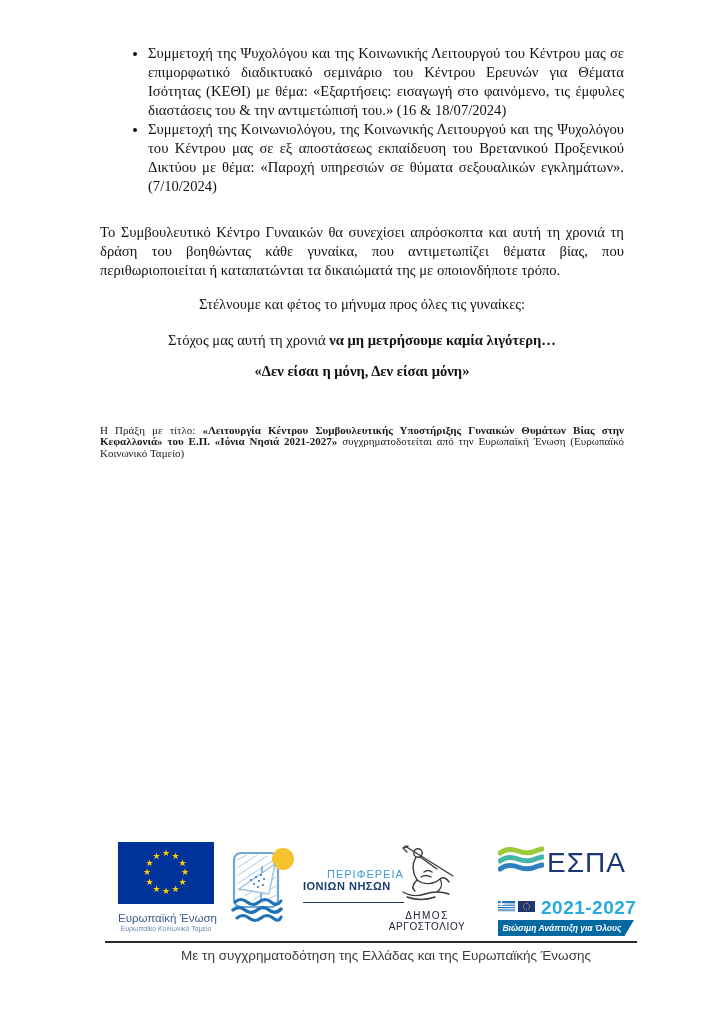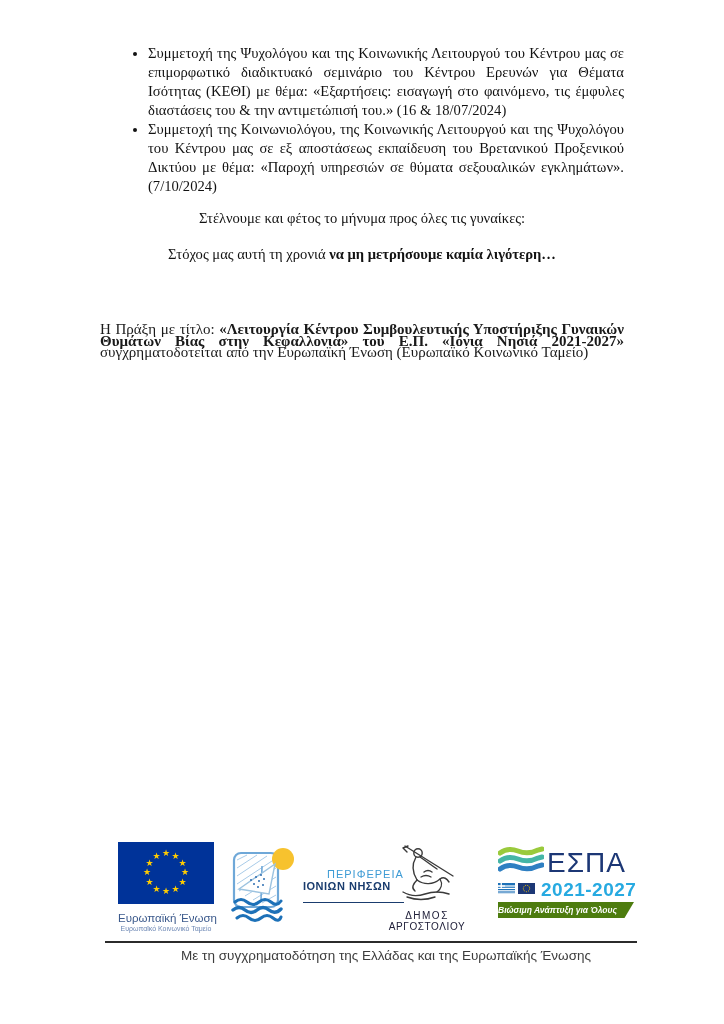--- a/index.html
+++ b/index.html
@@ -14,21 +14,21 @@
     font-size:14.6px;line-height:19px;text-align:justify;
     margin:0;padding:0;
   }
   .para{font-size:14.6px;line-height:19px;text-align:justify;margin-top:27px;}
   .center-line{font-size:14.6px;line-height:19px;text-align:center;}
   .goal{margin-top:17px;}
   .msg{margin-top:13px;}
   .slogan{margin-top:12px;font-weight:bold;}
   .b{font-weight:bold;}
   .funding-note{
-    margin-top:60px;font-size:15px;line-height:11.6px;text-align:justify;color:#1a1a1a;
+    margin-top:44px;font-size:11px;line-height:11.6px;text-align:justify;color:#1a1a1a;
   }
   
   .logos{position:absolute;left:0;top:840px;width:724px;height:100px;}
   .logo{position:absolute;}
   
   .eu-logo{left:118px;top:2px;width:96px;text-align:center;}
   .eu-title{font-family:"Liberation Sans","DejaVu Sans",sans-serif;font-size:11.5px;color:#3C5A8C;margin-top:4px;white-space:nowrap;}
   .eu-sub{font-family:"Liberation Sans","DejaVu Sans",sans-serif;font-size:7px;color:#6C87B4;margin-top:1px;white-space:nowrap;}
   
   .ionian-logo{left:231px;top:4px;display:flex;align-items:flex-start;}
@@ -37,50 +37,52 @@
   .ionian-l2{font-size:11px;font-weight:bold;letter-spacing:0.5px;color:#1A3C6E;white-space:nowrap;border-bottom:1.5px solid #1A3C6E;padding-bottom:10px;}
   
   .muni-logo{left:381px;top:2px;width:92px;text-align:center;}
   .muni-text{font-family:"Liberation Sans","DejaVu Sans",sans-serif;font-weight:normal;color:#20203a;}
   .muni-l1{font-size:10px;letter-spacing:1.5px;margin-top:2px;}
   .muni-l2{font-size:10px;letter-spacing:0.6px;}
   
   .espa-logo{left:498px;top:6px;width:142px;font-family:"Liberation Sans","DejaVu Sans",sans-serif;}
   .espa-row1{display:flex;align-items:center;}
   .espa-title{font-size:28px;font-weight:normal;color:#1C3775;letter-spacing:1px;line-height:28px;margin-left:3px;}
-  .espa-row2{display:flex;align-items:center;margin-top:0;}
+  .espa-row2{display:flex;align-items:center;margin-top:18px;}
   .espa-years{font-size:19px;font-weight:bold;color:#27AAE1;letter-spacing:0.5px;margin-left:5px;line-height:19px;}
   .espa-banner{
-    margin-top:3px;width:136px;height:16px;background:#4d7c0f;
+    margin-top:3px;width:136px;height:16px;background:#0369a1;
     clip-path:polygon(0 0,100% 0,93% 100%,0 100%);
-    display:flex;align-items:center;justify-content:flex-start;
+    display:flex;align-items:center;justify-content:center;
   }
   .espa-tagline{color:#ffffff;font-size:8.5px;font-style:italic;font-weight:bold;white-space:nowrap;padding-right:8px;}
   
   .divider{position:absolute;left:105px;top:941px;width:532px;height:2px;background:#2b2b2b;}
   .footer-text{
     position:absolute;left:0;top:948px;width:591px;text-align:right;
     font-family:"Liberation Sans","DejaVu Sans",sans-serif;font-size:13.5px;color:#3d3d3d;
   }
 </style>
 </head>
 <body>
 
 <div class="doc-body">
 
   <ul class="bullets">
     <li>Συμμετοχή της Ψυχολόγου και της Κοινωνικής Λειτουργού του Κέντρου μας σε επιμορφωτικό διαδικτυακό σεμινάριο του Κέντρου Ερευνών για Θέματα Ισότητας (ΚΕΘΙ) με θέμα: «Εξαρτήσεις: εισαγωγή στο φαινόμενο, τις έμφυλες διαστάσεις του &amp; την αντιμετώπισή του.» (16 &amp; 18/07/2024)</li>
     <li>Συμμετοχή της Κοινωνιολόγου, της Κοινωνικής Λειτουργού και της Ψυχολόγου του Κέντρου μας σε εξ αποστάσεως εκπαίδευση του Βρετανικού Προξενικού Δικτύου με θέμα: «Παροχή υπηρεσιών σε θύματα σεξουαλικών εγκλημάτων». (7/10/2024)</li>
   </ul>
 
+  <p class="para">Το Συμβουλευτικό Κέντρο Γυναικών θα συνεχίσει απρόσκοπτα και αυτή τη χρονιά τη δράση του βοηθώντας κάθε γυναίκα, που αντιμετωπίζει θέματα βίας, που περιθωριοποιείται ή καταπατώνται τα δικαιώματά της με οποιονδήποτε τρόπο.</p>
 
   <div class="center-line msg">Στέλνουμε και φέτος το μήνυμα προς όλες τις γυναίκες:</div>
 
   <div class="center-line goal"><span>Στόχος μας αυτή τη χρονιά </span><span class="b">να μη μετρήσουμε καμία λιγότερη…</span></div>
 
+  <div class="center-line slogan">«Δεν είσαι η μόνη, Δεν είσαι μόνη»</div>
 
   <p class="funding-note"><span>Η Πράξη με τίτλο: </span><span class="b">«Λειτουργία Κέντρου Συμβουλευτικής Υποστήριξης Γυναικών Θυμάτων Βίας στην Κεφαλλονιά» του Ε.Π. «Ιόνια Νησιά 2021-2027»</span><span> συγχρηματοδοτείται από την Ευρωπαϊκή Ένωση (Ευρωπαϊκό Κοινωνικό Ταμείο)</span></p>
 
 </div>
 
 <div class="logos">
 
   <div class="logo eu-logo">
     <span>
       <svg width="96" height="62" viewBox="0 0 96 62">

